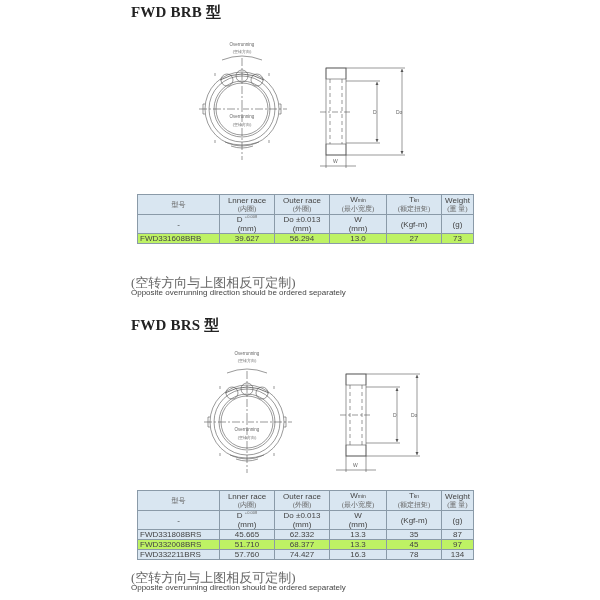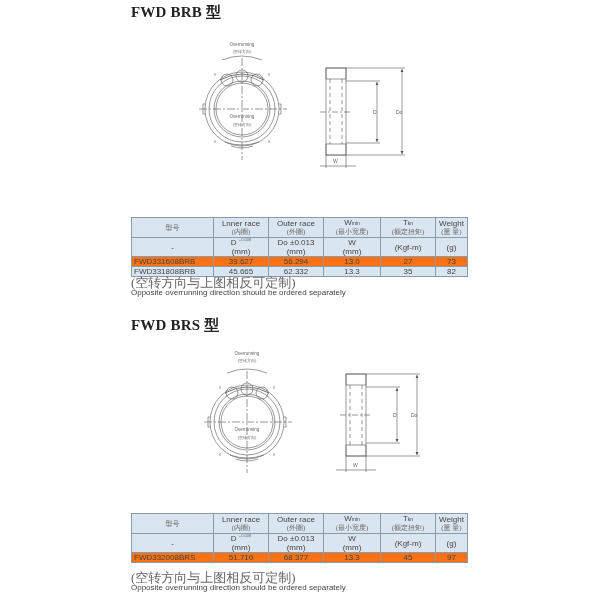--- a/index.html
+++ b/index.html
@@ -1,25 +1,25 @@
 <!DOCTYPE html>
 <html><head>
 <meta charset="utf-8">
 <style>
   html, body { margin:0; padding:0; background:#ffffff; }
   body { width:600px; height:600px; position:relative; overflow:hidden;
          font-family:"Liberation Sans", sans-serif; color:#333; }
   .section-title { position:absolute; left:131px; font-family:"Liberation Serif", serif;
                    font-weight:bold; font-size:15px; color:#222; letter-spacing:0.2px; }
   .drawing { position:absolute; }
-  .spec-table { position:absolute; left:131px; width:336px; border-collapse:collapse;
-                font-size:8px; color:#444; table-layout:fixed;margin-top:23px; }
+  .spec-table { position:absolute; left:137px; width:336px; border-collapse:collapse;
+                font-size:8px; color:#444; table-layout:fixed; }
   .spec-table td { border:1px solid #8a9aa8; text-align:center; padding:0; line-height:9px; }
   .spec-table .hdr td { background:#d9e6f1; }
-  .spec-table tr.r-white td { background:#f97316; }
+  .spec-table tr.r-white td { background:#bef264; }
   .spec-table tr.r-blue td { background:#d9e6f1; }
   .spec-table td.model { text-align:left; padding-left:2px; }
   .spec-table .cn { font-family:"Liberation Serif", serif; font-size:7px; color:#666; }
   .spec-table .sup { font-size:4px; vertical-align:super; line-height:4px; color:#666; }
   .spec-table .sub { font-size:5px; }
   .note { position:absolute; left:131px; font-size:8px; color:#444; line-height:10px; }
   .note .cn { font-family:"Liberation Serif", serif; font-size:13px; color:#666; }
 </style>
 </head>
 <body>
@@ -126,28 +126,20 @@
     <td>(g)</td>
   </tr>
   <tr class="r-white">
     <td class="model">FWD331608BRB</td>
         <td>39.627</td>
         <td>56.294</td>
         <td>13.0</td>
         <td>27</td>
         <td>73</td>
   </tr>
-  <tr class="r-blue">
-    <td class="model">FWD331808BRB</td>
-        <td>45.665</td>
-        <td>62.332</td>
-        <td>13.3</td>
-        <td>35</td>
-        <td>82</td>
-  </tr>
 </tbody>
   </table>
 
 <div class="note" style="top:278px;">
   <div class="cn">(空转方向与上图相反可定制)</div>
   <div>Opposite overrunning direction should be ordered separately</div>
 </div>
 
 <div class="section-title" style="top:316px;">FWD BRS 型</div>
 
@@ -243,27 +235,43 @@
           <div>Do ±0.013</div>
           <div>(mm)</div>
         </td>
     <td>
           <div>W</div>
           <div>(mm)</div>
         </td>
     <td>(Kgf-m)</td>
     <td>(g)</td>
   </tr>
+  <tr class="r-blue">
+    <td class="model">FWD331808BRS</td>
+        <td>45.665</td>
+        <td>62.332</td>
+        <td>13.3</td>
+        <td>35</td>
+        <td>87</td>
+  </tr>
   <tr class="r-white">
     <td class="model">FWD332008BRS</td>
         <td>51.710</td>
         <td>68.377</td>
         <td>13.3</td>
         <td>45</td>
         <td>97</td>
   </tr>
+  <tr class="r-blue">
+    <td class="model">FWD332211BRS</td>
+        <td>57.760</td>
+        <td>74.427</td>
+        <td>16.3</td>
+        <td>78</td>
+        <td>134</td>
+  </tr>
 </tbody>
   </table>
 
 <div class="note" style="top:573px;">
   <div class="cn">(空转方向与上图相反可定制)</div>
   <div>Opposite overrunning direction should be ordered separately</div>
 </div>
 
 </body></html>

